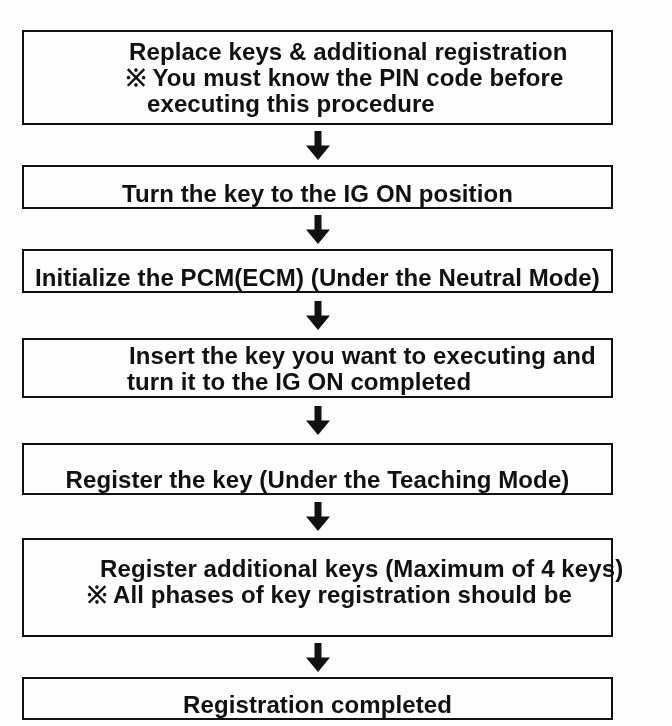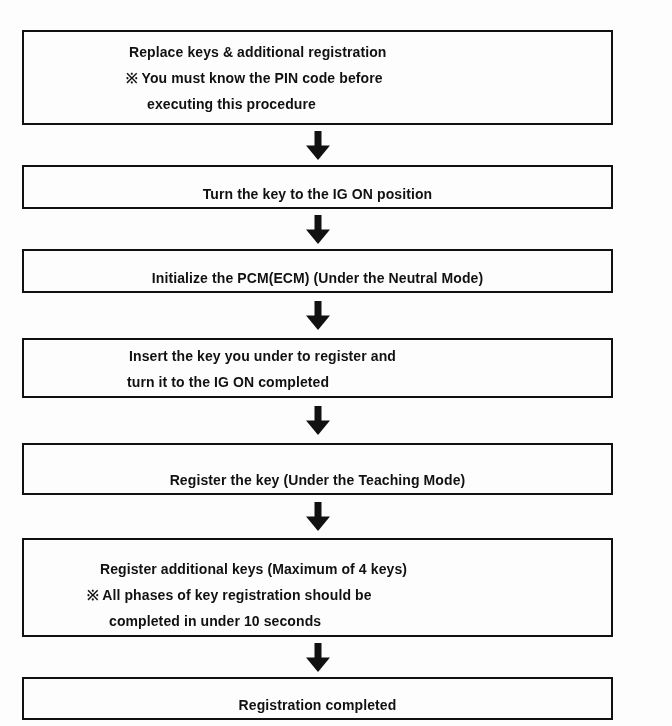--- a/index.html
+++ b/index.html
@@ -26,21 +26,21 @@
     left: 22px;
     top: 30px;
     width: 591px;
     display: flex;
     flex-direction: column;
   }
   .box {
     width: 591px;
     border: 2px solid var(--ink);
     color: var(--ink);
-    font-size: 14px;
+    font-size: 24px;
     line-height: 26px;
     font-weight: 700;
     letter-spacing: 0.1px;
     background: var(--bg);
   }
   .box.center {
     display: flex;
     align-items: flex-end;
     justify-content: center;
     text-align: center;
@@ -113,21 +113,21 @@
     </div>
 
     <div class="arrow-wrap gap-45">
       <svg class="arrow-svg" width="26" height="29" viewBox="0 0 26 29">
         <rect x="9.5" y="0" width="7" height="16" fill="#111111"></rect>
         <polygon points="1,14.5 25,14.5 13,29" fill="#111111"></polygon>
       </svg>
     </div>
 
     <div class="box box-4">
-      <div class="line ln-0">Insert the key you under to register and</div>
+      <div class="line ln-0">Insert the key you want to executing and</div>
       <div class="line ln-1">turn it to the IG ON completed</div>
     </div>
 
     <div class="arrow-wrap gap-45">
       <svg class="arrow-svg" width="26" height="29" viewBox="0 0 26 29">
         <rect x="9.5" y="0" width="7" height="16" fill="#111111"></rect>
         <polygon points="1,14.5 25,14.5 13,29" fill="#111111"></polygon>
       </svg>
     </div>
 
@@ -138,21 +138,20 @@
     <div class="arrow-wrap gap-43">
       <svg class="arrow-svg" width="26" height="29" viewBox="0 0 26 29">
         <rect x="9.5" y="0" width="7" height="16" fill="#111111"></rect>
         <polygon points="1,14.5 25,14.5 13,29" fill="#111111"></polygon>
       </svg>
     </div>
 
     <div class="box box-6">
       <div class="line ln-0">Register additional keys (Maximum of 4 keys)</div>
       <div class="line ln-1">※ All phases of key registration should be</div>
-      <div class="line ln-2">completed in under 10 seconds</div>
     </div>
 
     <div class="arrow-wrap gap-40">
       <svg class="arrow-svg" width="26" height="29" viewBox="0 0 26 29">
         <rect x="9.5" y="0" width="7" height="16" fill="#111111"></rect>
         <polygon points="1,14.5 25,14.5 13,29" fill="#111111"></polygon>
       </svg>
     </div>
 
     <div class="box box-7 center">

